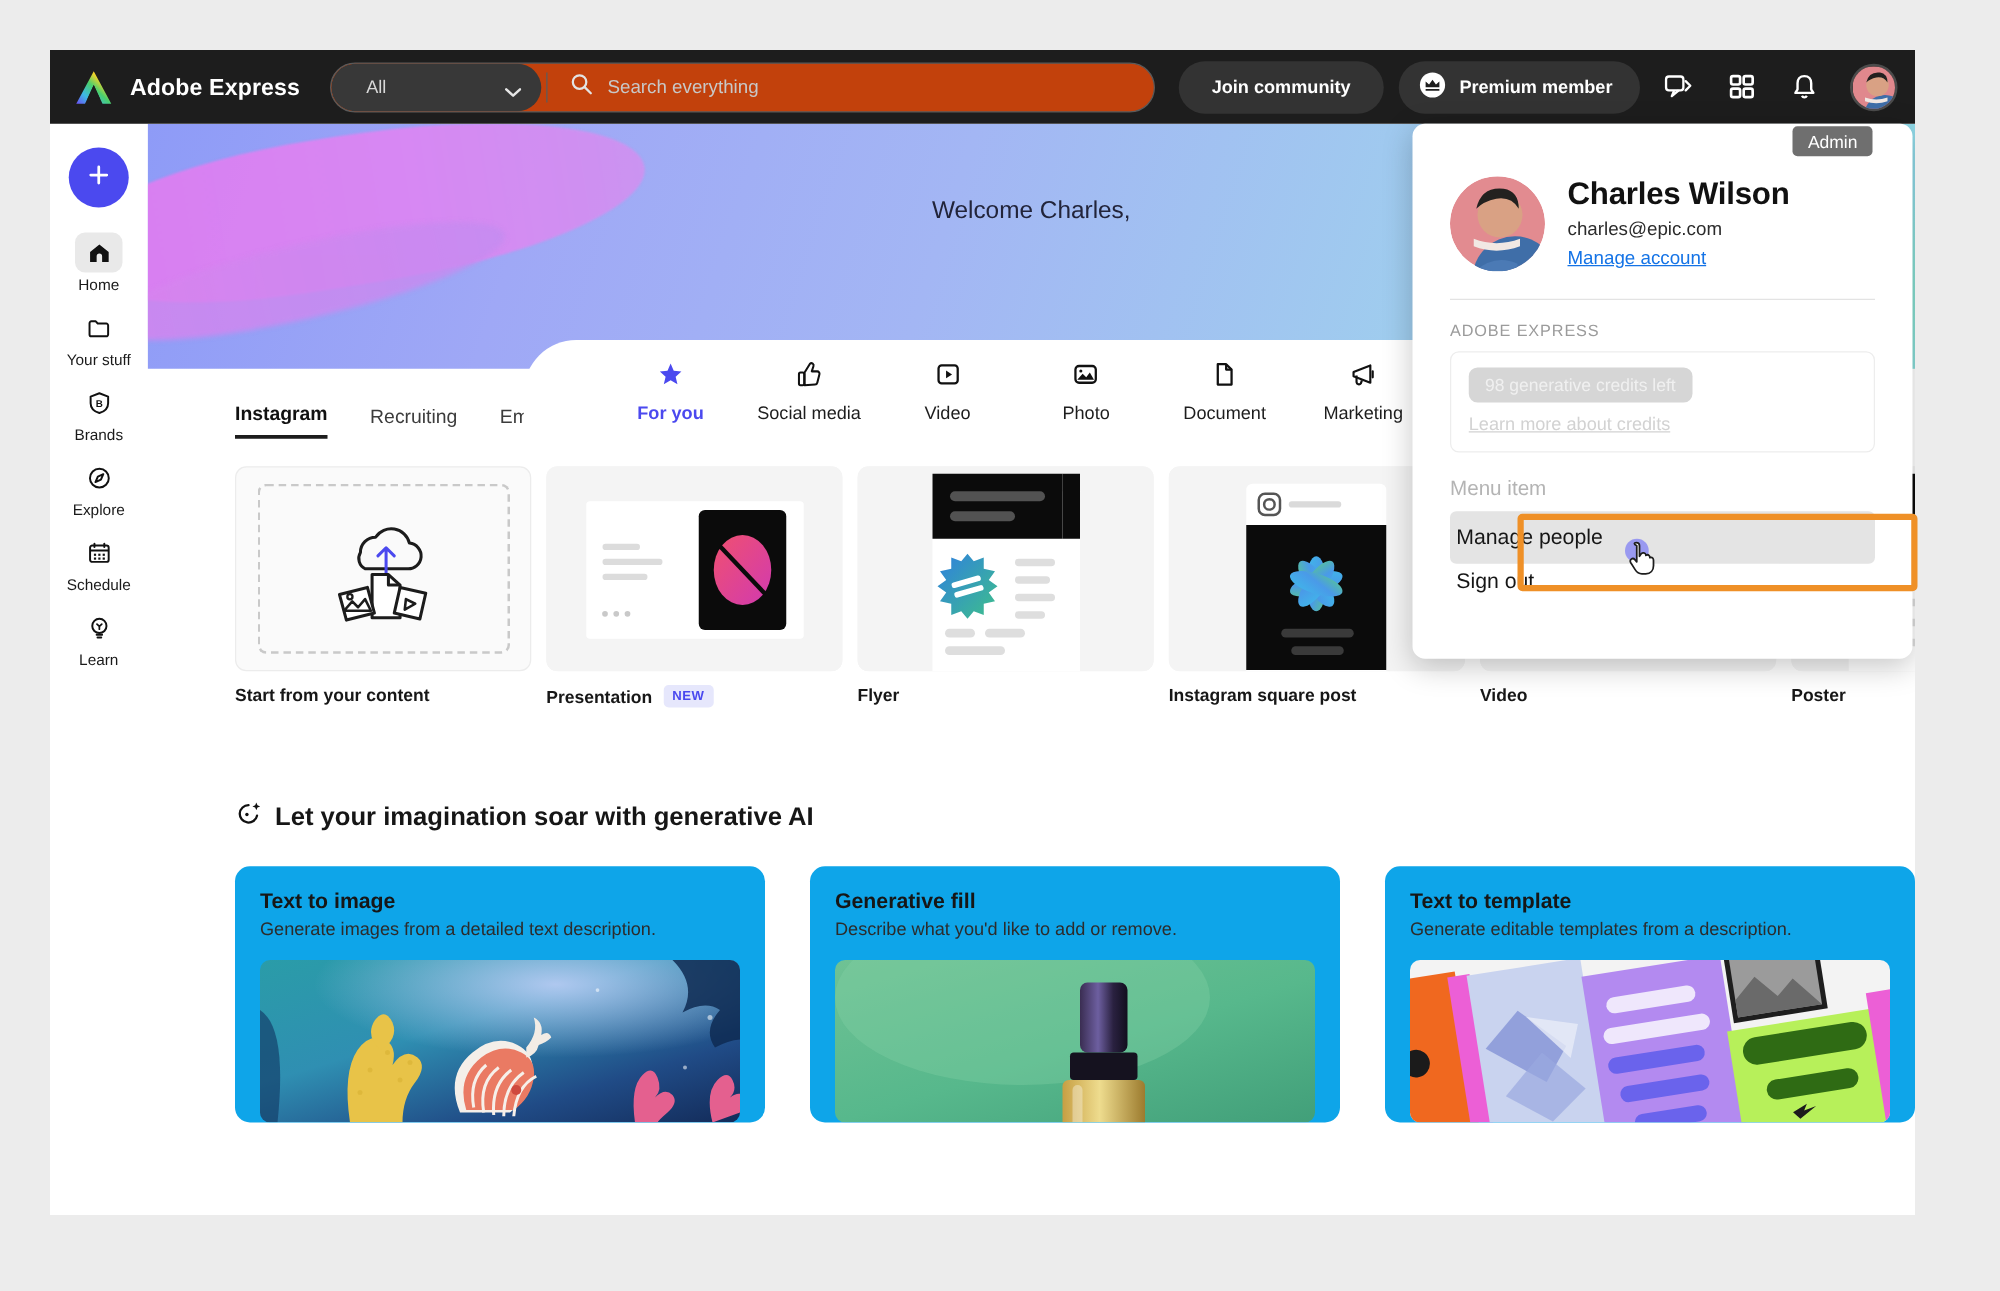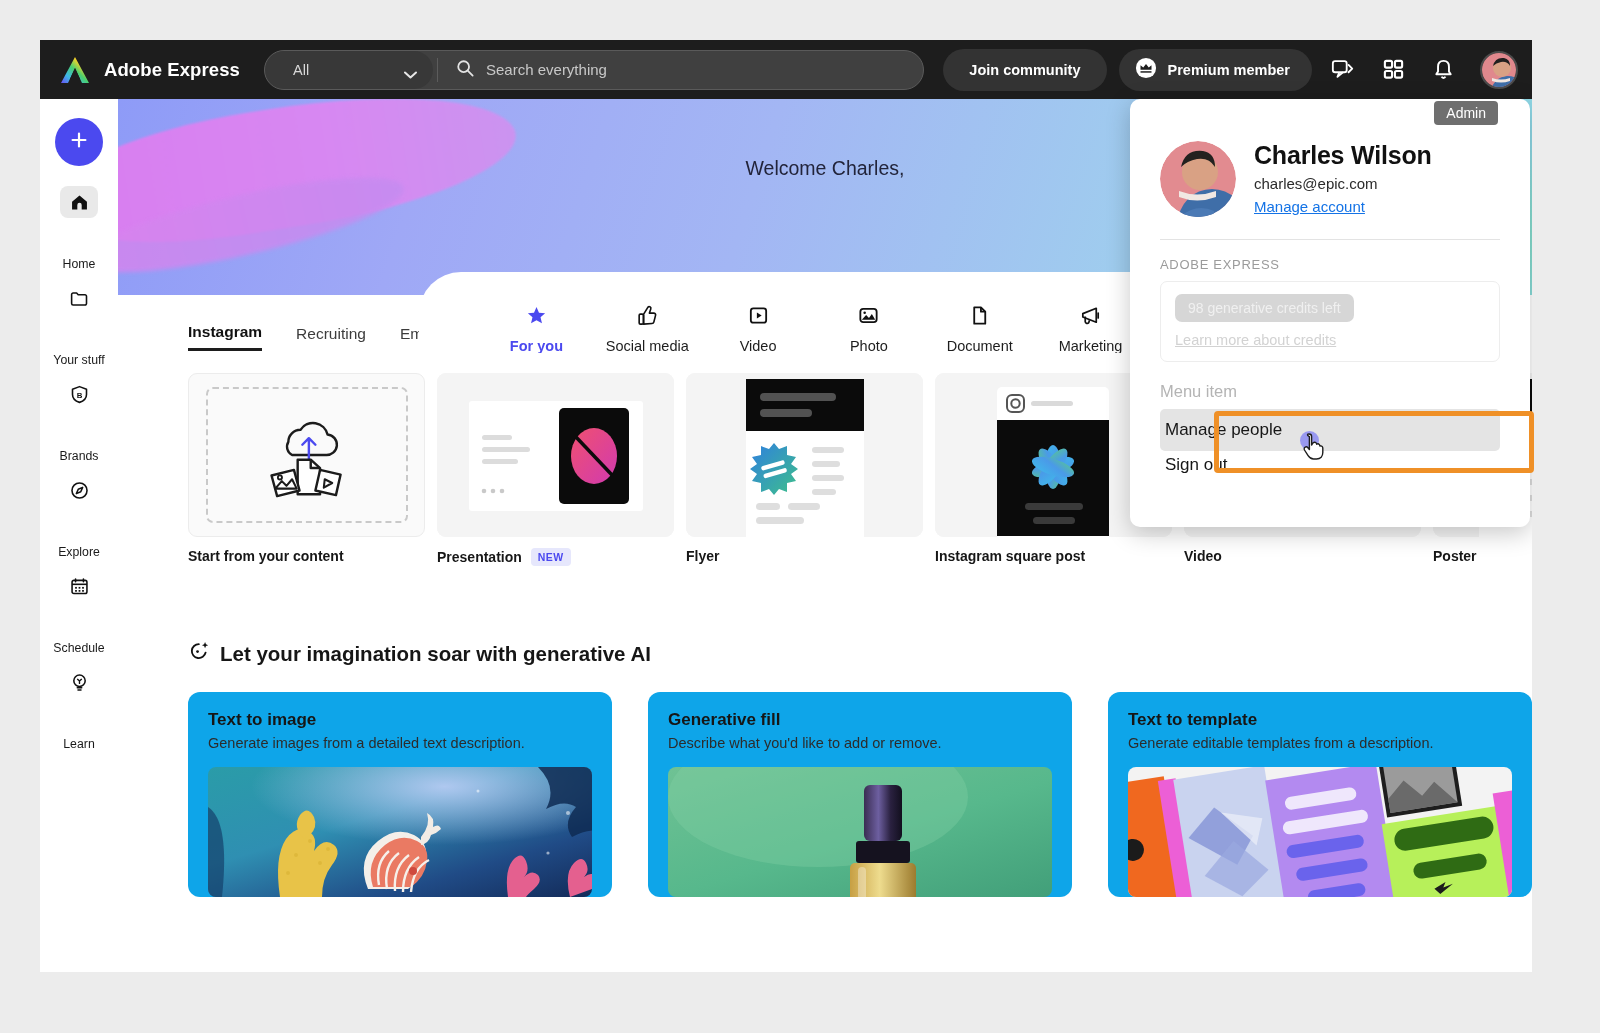--- a/index.html
+++ b/index.html
@@ -30,21 +30,21 @@
   .brand { display: flex; align-items: center; gap: 12px; }
   .brand-logo { width: 34px; height: 30px; }
   .brand-name {
     color: #fff; font-size: 18.5px; font-weight: bold;
     letter-spacing: .1px;
   }
   .searchwrap {
     margin-left: 24px;
     display: flex; align-items: center;
     width: 660px; height: 40px;
-    background: #404040;
+    background: #c2410c;
     border: 1.6px solid #5a5a5a;
     border-radius: 20px;
     overflow: hidden;
   }
   .scope {
     width: 168px; height: 100%;
     background: #383838;
     border-radius: 20px;
     display: flex; align-items: center; justify-content: space-between;
     padding: 0 16px 0 28px;
@@ -92,21 +92,20 @@
   .plus-btn {
     width: 48px; height: 48px; border-radius: 50%;
     background: #4b49ef;
     display: flex; align-items: center; justify-content: center;
     cursor: pointer; margin-bottom: 20px;
   }
   .navitem {
     width: 74px; margin-bottom: 11px;
     display: flex; flex-direction: column; align-items: center;
     cursor: pointer;
-    gap: 36px;
   }
   .navicon {
     width: 38px; height: 32px; border-radius: 8px;
     display: flex; align-items: center; justify-content: center;
   }
   .navitem.active .navicon { background: #e9e9e9; }
   .navlabel { font-size: 12.3px; color: #1a1a1a; margin-top: 3px; }
 
   
   .main {
@@ -158,21 +157,21 @@
     text-align: center; font-size: 45px; font-weight: bold;
     color: #1b1b1b; letter-spacing: -.5px;
   }
 
   
   .catbar {
     position: absolute; left: 301px; top: 173px;
     width: 800px; height: 82px;
     background: #fff;
     border-radius: 42px 42px 0 0;
-    display: flex; align-items: flex-end;
+    display: flex; align-items: center;
     padding: 0 62px;
     z-index: 5;
   }
   .catbar::after {
     content: ""; position: absolute;
     left: 0; right: 0; bottom: -1px; height: 2px; background: #fff;
   }
   .cat {
     flex: 1; display: flex; flex-direction: column; align-items: center;
     cursor: pointer; gap: 7px;

